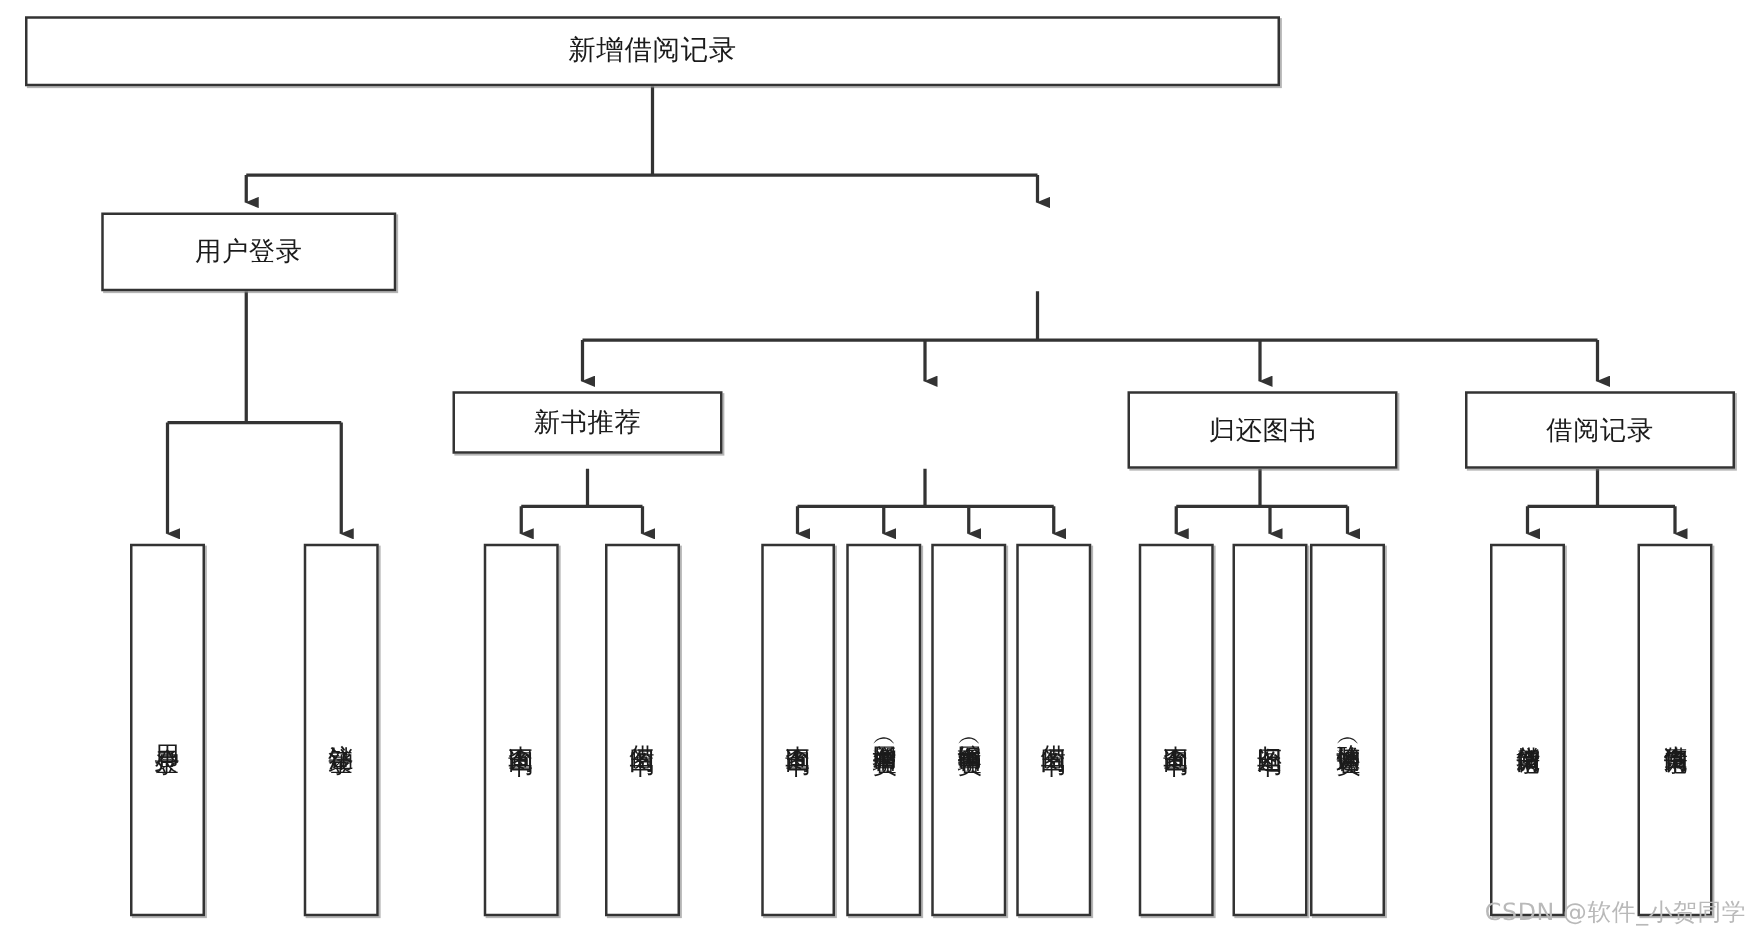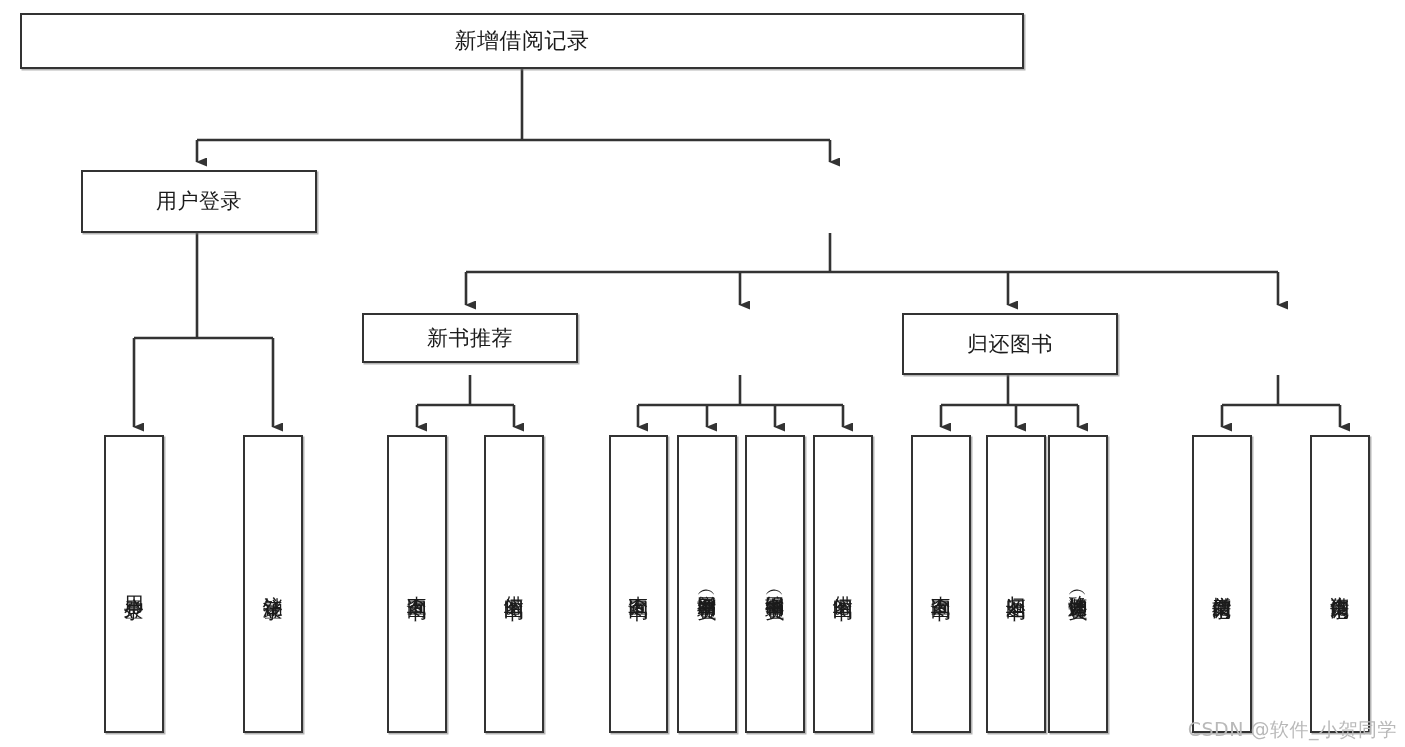--- a/index.html
+++ b/index.html
@@ -140,20 +140,23 @@
   <div class="node horizontal" style="left:81px; top:170px; width:236px; height:63px;">
     <span class="node-label">用户登录</span>
   </div>
 
   <div class="node horizontal" style="left:362px; top:313px; width:216px; height:50px;">
     <span class="node-label">新书推荐</span>
   </div>
   <div class="node horizontal" style="left:902px; top:313px; width:216px; height:62px;">
     <span class="node-label">归还图书</span>
   </div>
+  <div class="node horizontal" style="left:1172px; top:313px; width:216px; height:62px;">
+    <span class="node-label">借阅记录</span>
+  </div>
 
   <div class="node vertical" style="left:104px; top:435px; width:60px; height:298px;">
     <span class="node-label">用户登录</span>
   </div>
   <div class="node vertical" style="left:243px; top:435px; width:60px; height:298px;">
     <span class="node-label">注销登录</span>
   </div>
 
   <div class="node vertical" style="left:387px; top:435px; width:60px; height:298px;">
     <span class="node-label">查询图书</span>

